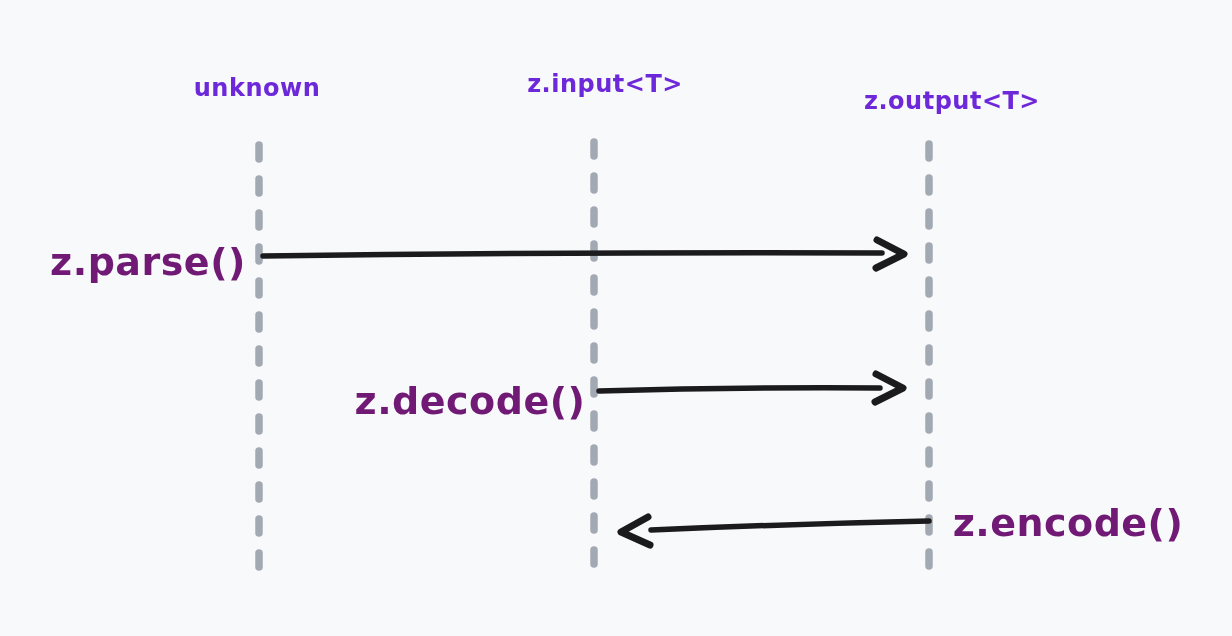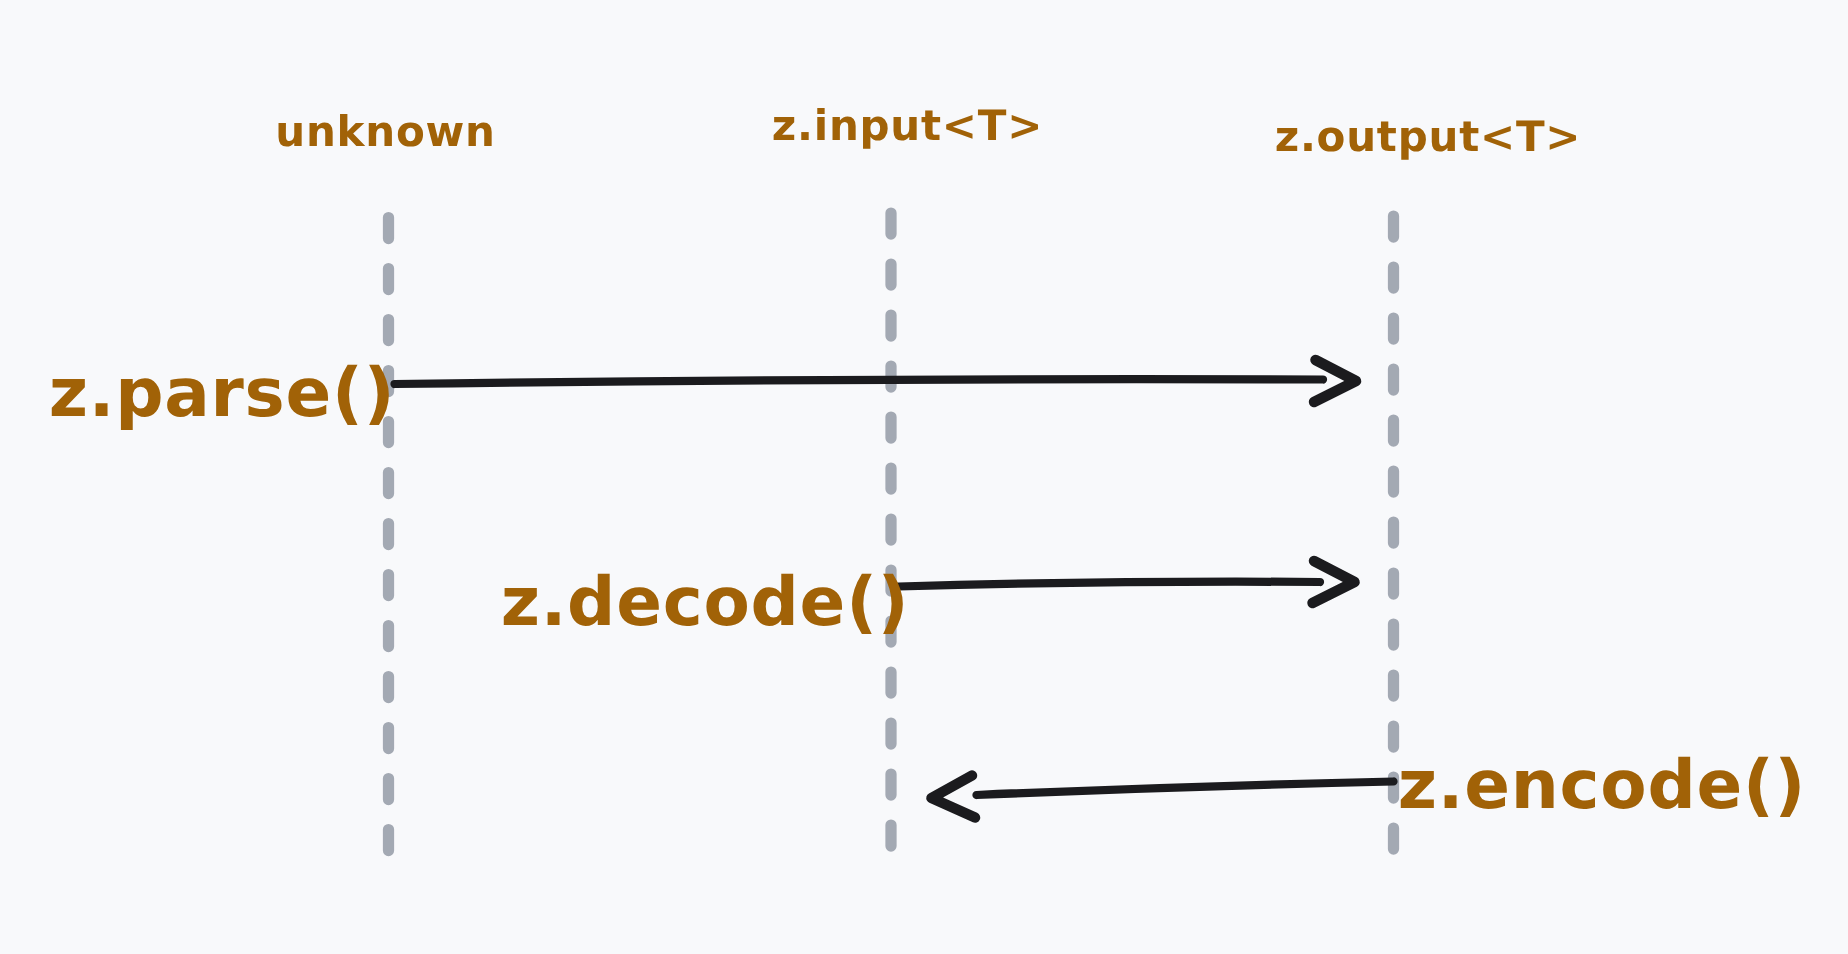--- a/index.html
+++ b/index.html
@@ -26,31 +26,31 @@
   }
   .label {
     position: absolute;
     transform: translate(-50%, -50%);
     white-space: nowrap;
     font-weight: 700;
     letter-spacing: 0.5px;
     user-select: none;
   }
   .lifeline-label {
-    font-size: 28px;
-    color: #a16207;
+    font-size: 24px;
+    color: #6d28d9;
   }
   .message-label {
-    font-size: 45px;
-    color: #a16207;
+    font-size: 38px;
+    color: #701a75;
   }
   
   #lbl-unknown  { left: 257px;  top: 88px; }
   #lbl-input    { left: 605px;  top: 84px; }
-  #lbl-output   { left: 952px;  top: 91px; }
+  #lbl-output   { left: 952px;  top: 101px; }
   #lbl-parse    { left: 148px;  top: 262px; }
   #lbl-decode   { left: 470px;  top: 401px; }
   #lbl-encode   { left: 1068px; top: 523px; }
 </style>
 </head>
 <body>
 
 <div class="stage">
 
   <svg width="1232" height="636" viewBox="0 0 1232 636">

